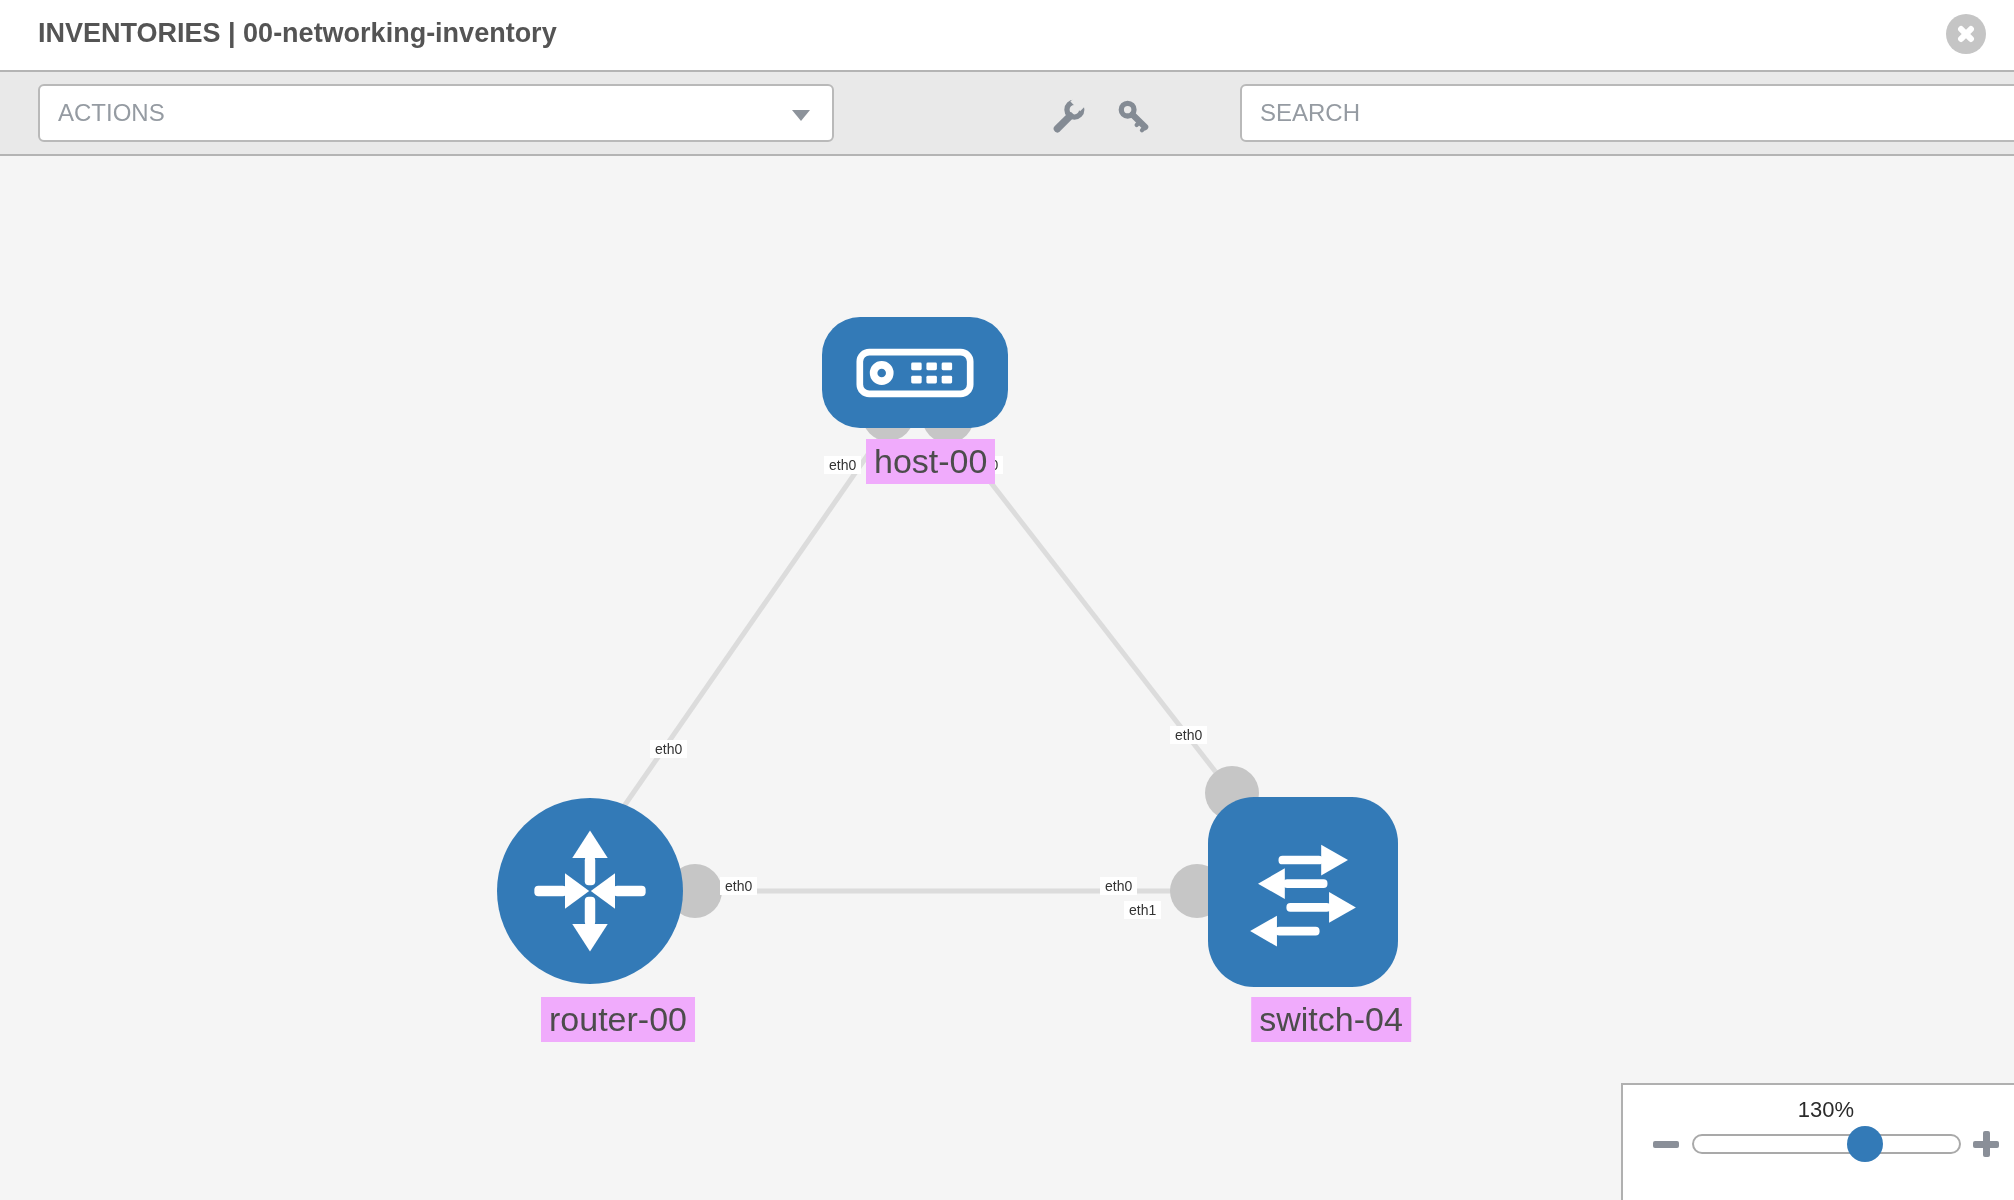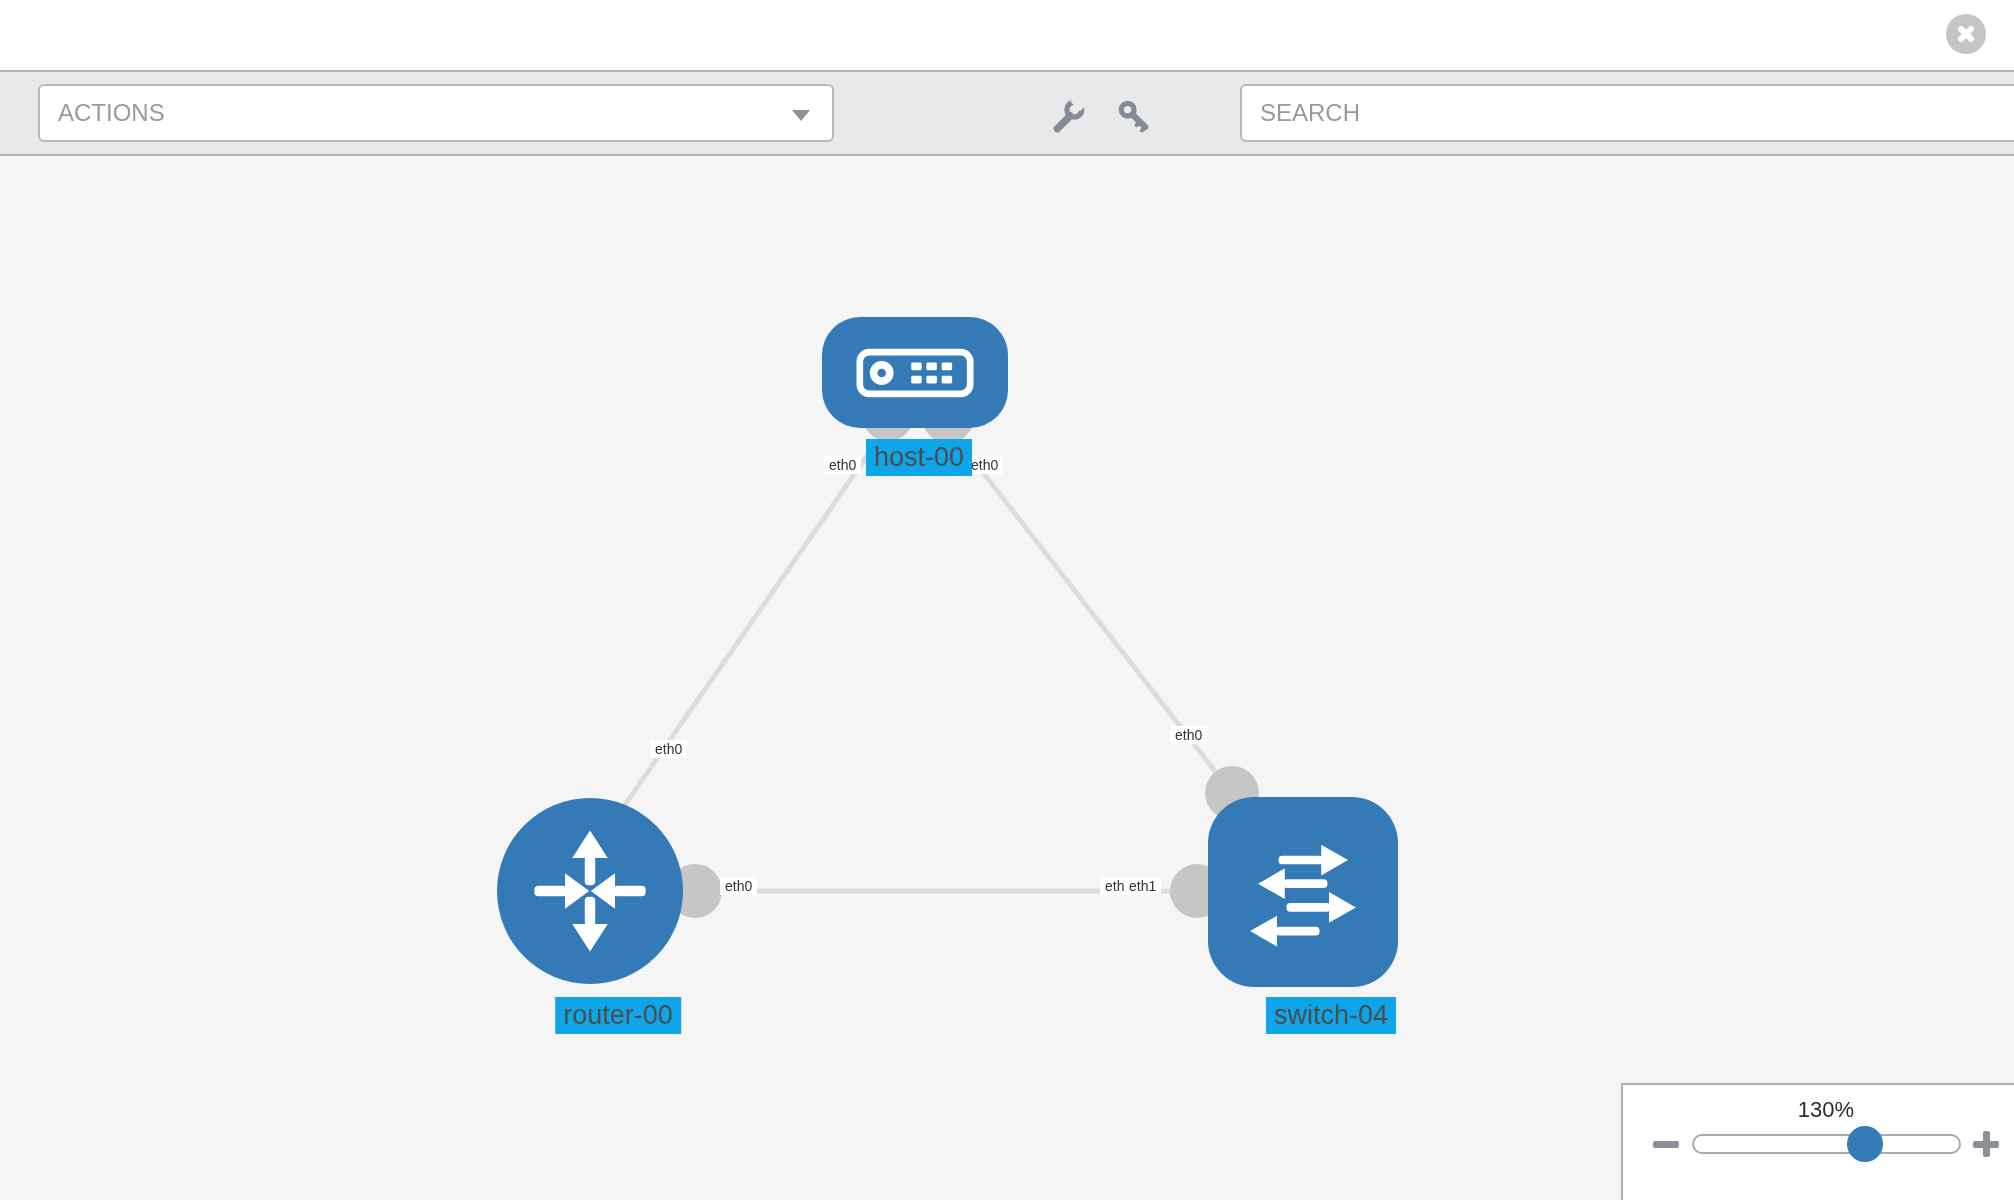--- a/index.html
+++ b/index.html
@@ -34,21 +34,21 @@
   .canvas { position:absolute; left:0; top:156px; width:2014px; height:1044px; background:#f5f5f5; }
   .links-svg { position:absolute; left:0; top:0; }
   .link { stroke:#dcdcdc; stroke-width:5; }
   .endpoint { fill:#c6c6c6; }
 
   .node { position:absolute; background:#337ab7; display:flex; align-items:center; justify-content:center; cursor:pointer; }
   .node.host   { left:822px;  top:161px; width:186px; height:111px; border-radius:38px; }
   .node.router { left:497px;  top:642px; width:186px; height:186px; border-radius:50%; }
   .node.switch { left:1208px; top:641px; width:190px; height:190px; border-radius:46px; }
 
-  .node-label { position:absolute; background:#0ea5e9; color:#4c4c4c; font-size:27px;
+  .node-label { position:absolute; background:#f0abfc; color:#4c4c4c; font-size:34px;
                 padding:3px 8px; white-space:nowrap; z-index:6; }
   .node-label.center { transform:translateX(-50%);margin-left:28px; }
   .if-label { position:absolute; background:#fff; color:#333; font-size:14px;
               padding:1px 5px; white-space:nowrap; z-index:4; }
   .if-label.front { z-index:5; }
 
   
   .zoom-panel { position:absolute; left:1621px; top:1083px; width:406px; height:130px;
                 background:#fff; border:2px solid #b0b0b0; }
   .zoom-value { position:absolute; left:0; top:12px; width:406px; text-align:center;
@@ -60,20 +60,21 @@
   .zoom-plus .bar2 { position:absolute; left:11.5px; top:2px; width:7px; height:26px; border-radius:2px; background:#8a8f98; }
   .zoom-track { position:absolute; left:69px; top:49px; width:269px; height:20px;
                 border:2px solid #a9a9a9; border-radius:10px; background:#fff; cursor:pointer; }
   .zoom-knob { position:absolute; left:224px; top:41px; width:36px; height:36px; border-radius:50%;
                background:#337ab7; cursor:grab; }
 </style>
 </head>
 <body>
 
 <div class="header">
+  <div class="page-title">INVENTORIES | 00-networking-inventory</div>
   <div class="close-btn">
     <span class="xbar a"></span>
     <span class="xbar b"></span>
   </div>
 </div>
 
 <div class="toolbar">
   <div class="dropdown actions">
     <span>ACTIONS</span>
     <span class="caret"></span>
@@ -167,21 +168,21 @@
   <div class="node-label" style="left:866px; top:283px;">host-00</div>
   <div class="node-label center" style="left:590px; top:841px;">router-00</div>
   <div class="node-label center" style="left:1303px; top:841px;">switch-04</div>
 
   <div class="if-label" style="left:824px; top:300px;">eth0</div>
   <div class="if-label" style="left:966px; top:300px;">eth0</div>
   <div class="if-label" style="left:650px; top:584px;">eth0</div>
   <div class="if-label" style="left:1170px; top:570px;">eth0</div>
   <div class="if-label" style="left:720px; top:721px;">eth0</div>
   <div class="if-label" style="left:1100px; top:721px;">eth0</div>
-  <div class="if-label front" style="left:1124px; top:721px;">eth1</div>
+  <div class="if-label front" style="left:1124px; top:745px;">eth1</div>
 </div>
 
 <div class="zoom-panel">
   <div class="zoom-value">130%</div>
   <div class="zoom-minus">
     <span class="bar"></span>
   </div>
   <div class="zoom-track"></div>
   <div class="zoom-knob"></div>
   <div class="zoom-plus">

